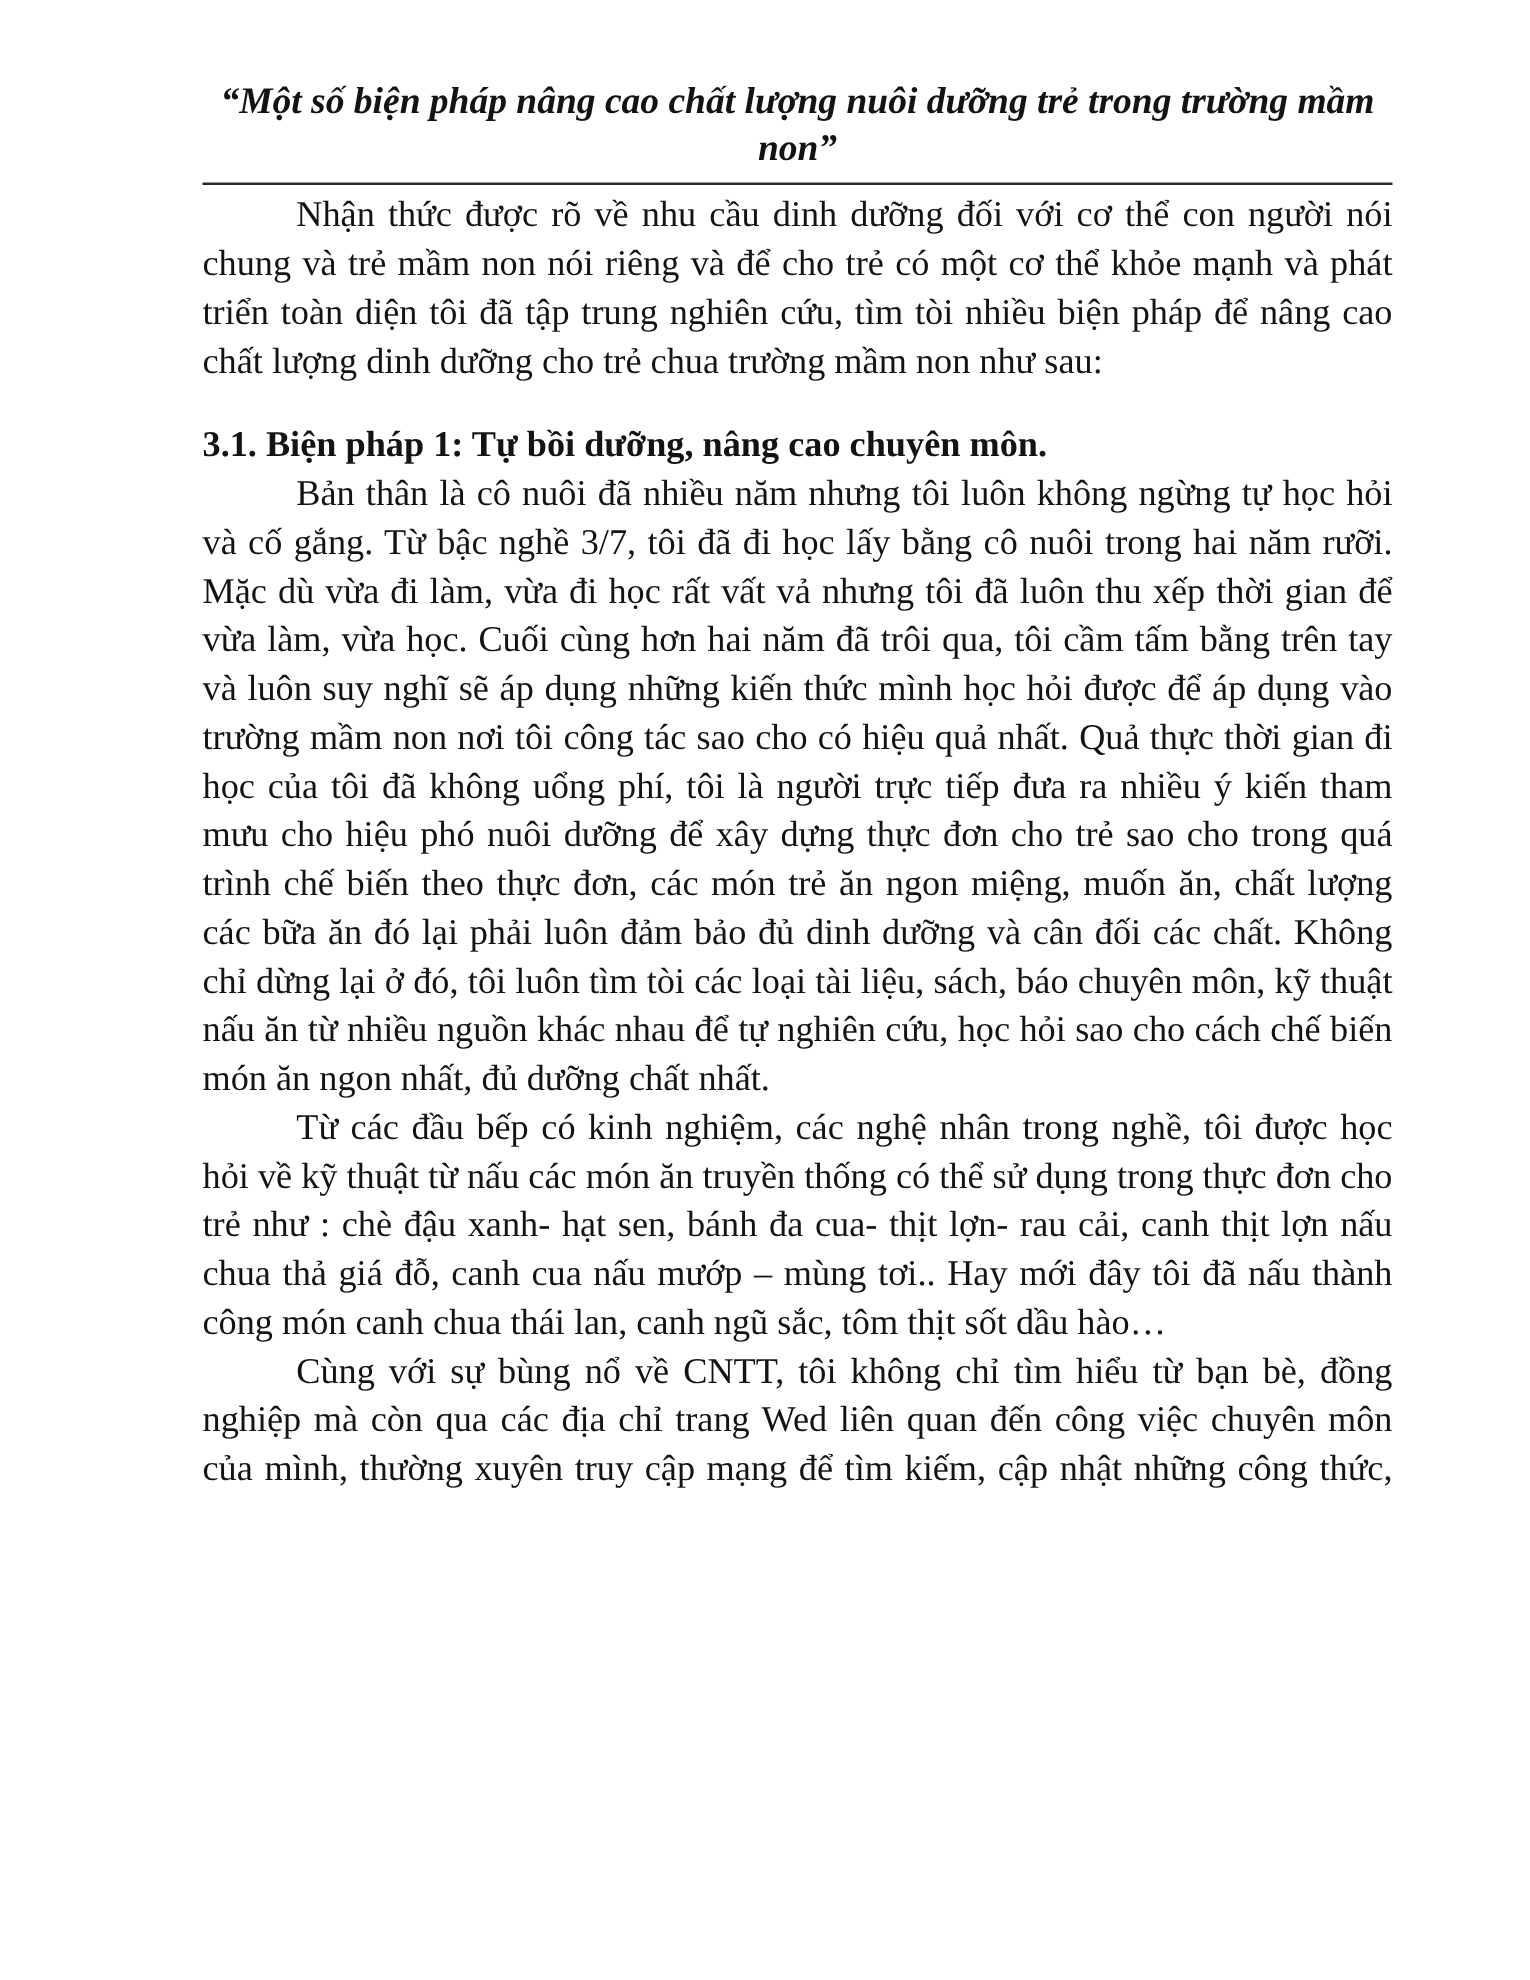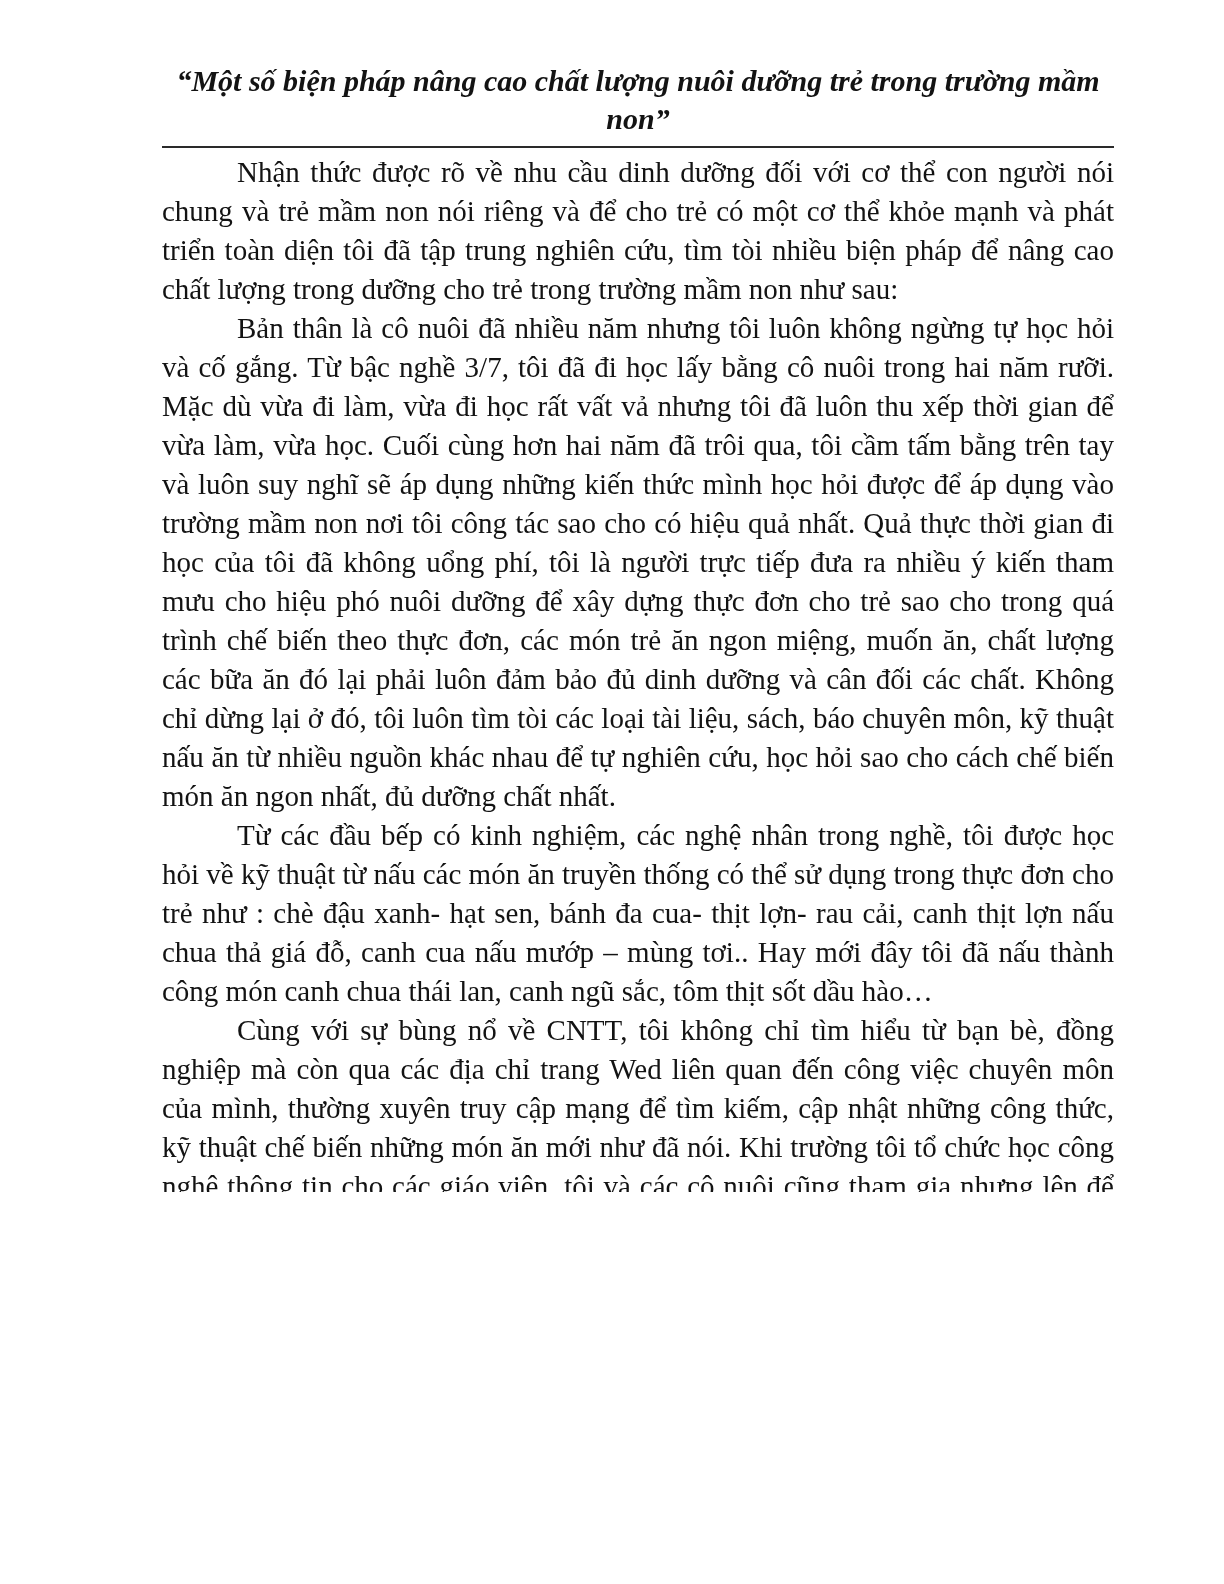--- a/index.html
+++ b/index.html
@@ -66,21 +66,22 @@
 </head>
 <body>
 
 <div class="page">
 
   <div class="doc-header">
     <span>“Một số biện pháp nâng cao chất lượng nuôi dưỡng trẻ trong trường mầm non”</span>
   </div>
 
   <div class="doc-body">
-    <p class="para">Nhận thức được rõ về nhu cầu dinh dưỡng đối với cơ thể con người nói chung và trẻ mầm non nói riêng và để cho trẻ có một cơ thể khỏe mạnh và phát triển toàn diện tôi đã tập trung nghiên cứu, tìm tòi nhiều biện pháp để nâng cao chất lượng trong dưỡng cho trẻ trong trường mầm non như sau:</p>
+    <p class="para">Nhận thức được rõ về nhu cầu dinh dưỡng đối với cơ thể con người nói chung và trẻ mầm non nói riêng và để cho trẻ có một cơ thể khỏe mạnh và phát triển toàn diện tôi đã tập trung nghiên cứu, tìm tòi nhiều biện pháp để nâng cao chất lượng dinh dưỡng cho trẻ chua trường mầm non như sau:</p>
+    <p class="section-heading">3.1. Biện pháp 1: Tự bồi dưỡng, nâng cao chuyên môn.</p>
     <p class="para">Bản thân là cô nuôi đã nhiều năm nhưng tôi luôn không ngừng tự học hỏi và cố gắng. Từ bậc nghề 3/7, tôi đã đi học lấy bằng cô nuôi trong hai năm rưỡi. Mặc dù vừa đi làm, vừa đi học rất vất vả nhưng tôi đã luôn thu xếp thời gian để vừa làm, vừa học. Cuối cùng hơn hai năm đã trôi qua, tôi cầm tấm bằng trên tay và luôn suy nghĩ sẽ áp dụng những kiến thức mình học hỏi được để áp dụng vào trường mầm non nơi tôi công tác sao cho có hiệu quả nhất. Quả thực thời gian đi học của tôi đã không uổng phí, tôi là người trực tiếp đưa ra nhiều ý kiến tham mưu cho hiệu phó nuôi dưỡng để xây dựng thực đơn cho trẻ sao cho trong quá trình chế biến theo thực đơn, các món trẻ ăn ngon miệng, muốn ăn, chất lượng các bữa ăn đó lại phải luôn đảm bảo đủ dinh dưỡng và cân đối các chất. Không chỉ dừng lại ở đó, tôi luôn tìm tòi các loại tài liệu, sách, báo chuyên môn, kỹ thuật nấu ăn từ nhiều nguồn khác nhau để tự nghiên cứu, học hỏi sao cho cách chế biến món ăn ngon nhất, đủ dưỡng chất nhất.</p>
     <p class="para">Từ các đầu bếp có kinh nghiệm, các nghệ nhân trong nghề, tôi được học hỏi về kỹ thuật từ nấu các món ăn truyền thống có thể sử dụng trong thực đơn cho trẻ như : chè đậu xanh- hạt sen, bánh đa cua- thịt lợn- rau cải, canh thịt lợn nấu chua thả giá đỗ, canh cua nấu mướp – mùng tơi.. Hay mới đây tôi đã nấu thành công món canh chua thái lan, canh ngũ sắc, tôm thịt sốt dầu hào…</p>
     <p class="para">Cùng với sự bùng nổ về CNTT, tôi không chỉ tìm hiểu từ bạn bè, đồng nghiệp mà còn qua các địa chỉ trang Wed liên quan đến công việc chuyên môn của mình, thường xuyên truy cập mạng để tìm kiếm, cập nhật những công thức, kỹ thuật chế biến những món ăn mới như đã nói. Khi trường tôi tổ chức học công nghệ thông tin cho các giáo viên, tôi và các cô nuôi cũng tham gia nhưng lên để tìm hiểu các cách chế biến món ăn qua mạng, cách lựa chọn thực phẩm ngon, sạch…</p>
   </div>
 
   <div class="doc-footer">
     <div class="footer-rule"></div>
     <div class="footer-page-number">4/17</div>
   </div>
 

